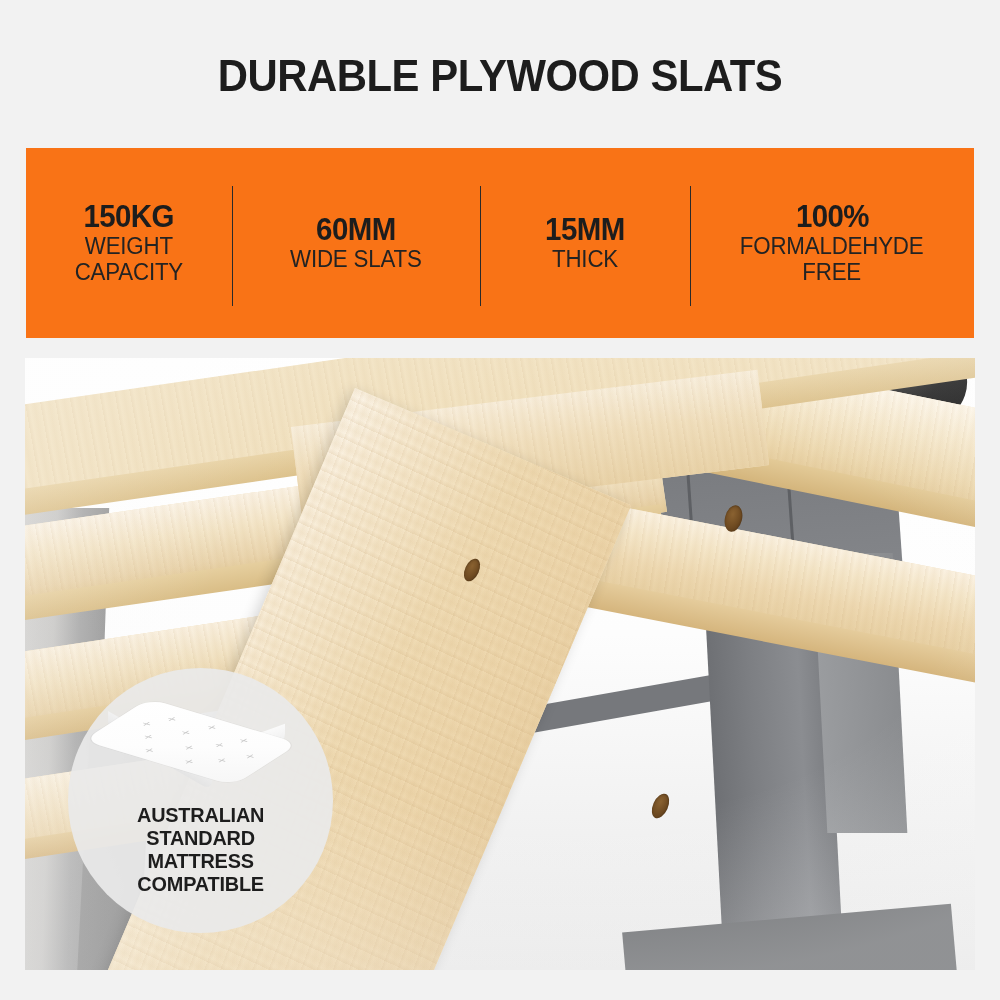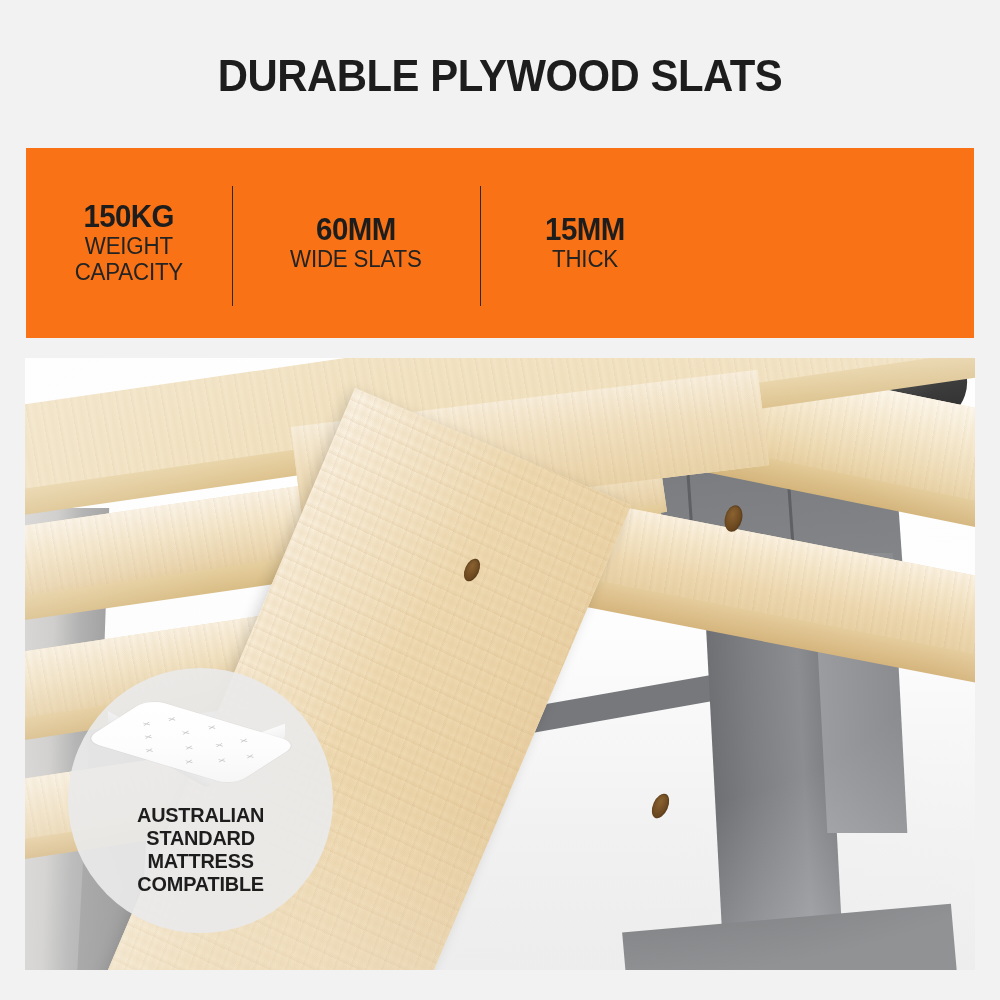--- a/index.html
+++ b/index.html
@@ -389,20 +389,25 @@
   <div class="stat">
     <div class="stat-value">60MM</div>
     <div class="stat-label">WIDE SLATS</div>
   </div>
 
   <div class="stat">
     <div class="stat-value">15MM</div>
     <div class="stat-label">THICK</div>
   </div>
 
+  <div class="stat">
+    <div class="stat-value">100%</div>
+    <div class="stat-label">FORMALDEHYDE
+FREE</div>
+  </div>
 
 </div>
 
 <div class="photo">
   <div class="photo-inner">
 
     <div class="backdrop"></div>
 
     <div class="metal metal-back-panel"></div>
     <div class="metal metal-back-seam1"></div>

